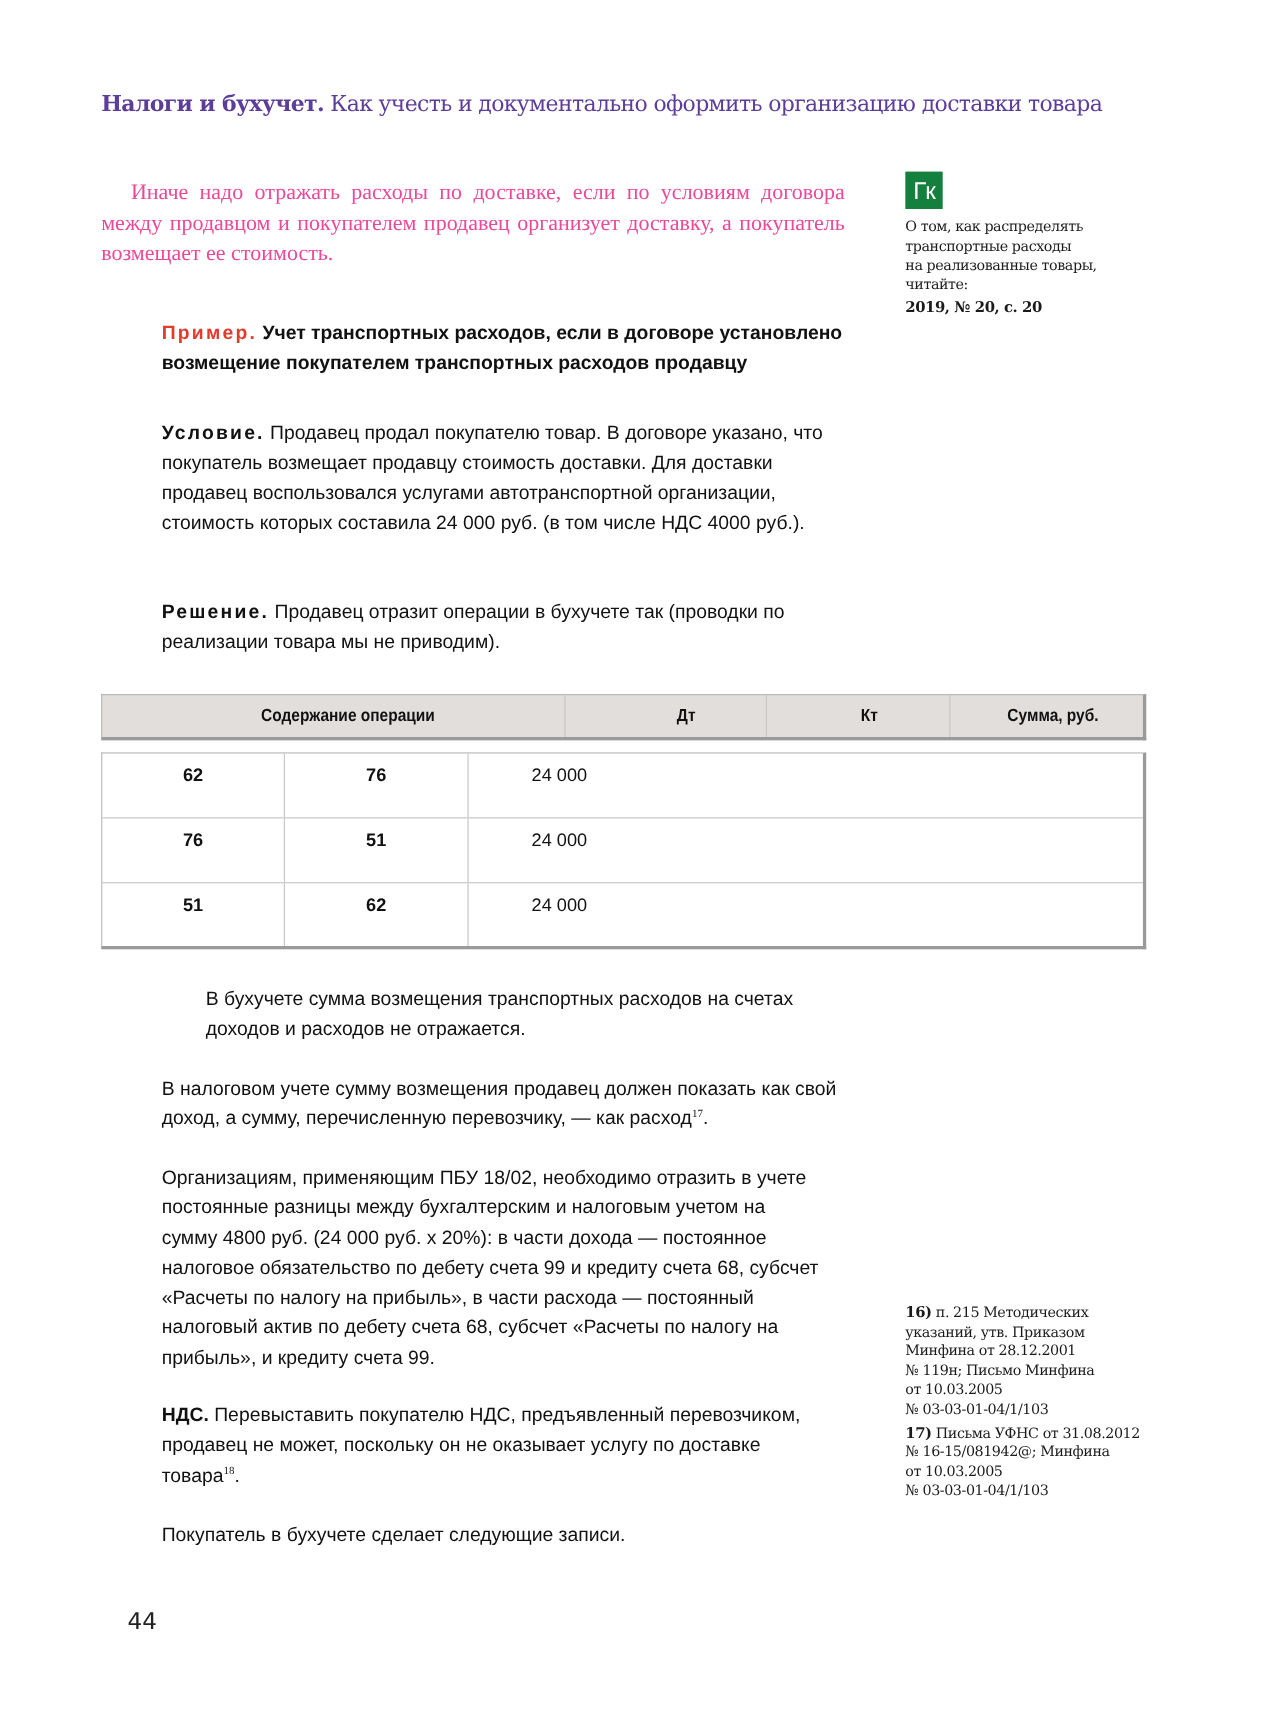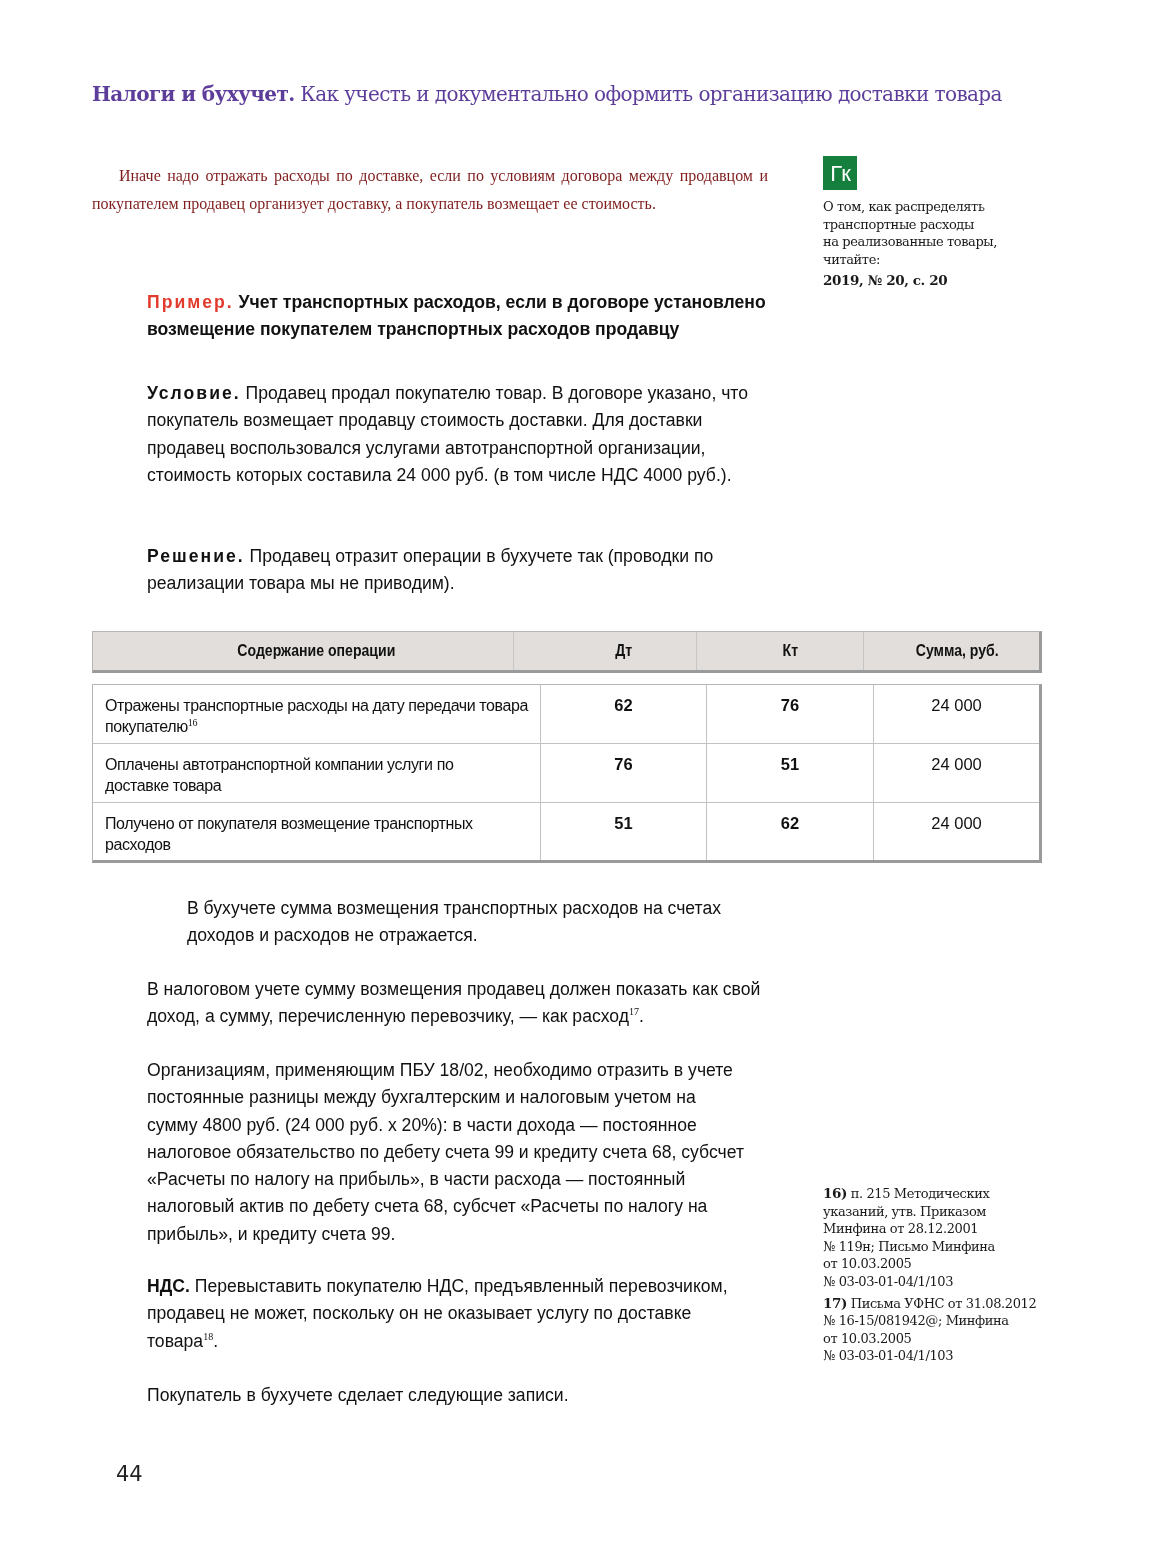--- a/index.html
+++ b/index.html
@@ -7,22 +7,22 @@
 
     .header {
       position: absolute; left: 92px; top: 82px;
       font-family: "DejaVu Serif", serif; font-size: 20px; color: #5d3d9a; letter-spacing: -0.6px;
       white-space: nowrap;
     }
     .header .strong { font-weight: bold; }
 
     .intro {
       position: absolute; left: 92px; top: 162px; width: 676px;
-      font-family: "Liberation Serif", serif; font-size: 16px; line-height: 27.5px;
-      text-align: justify; text-indent: 27px; color: #7f1d1d;
+      font-family: "Liberation Serif", serif; font-size: 20px; line-height: 27.5px;
+      text-align: justify; text-indent: 27px; color: #ec4899;
     }
 
     .block {
       position: absolute; left: 147px; width: 625px;
       font-family: "Liberation Sans", sans-serif; font-size: 17.6px; line-height: 27.3px; color: #111;
     }
     .label-red { color: #e23b2e; font-weight: bold; letter-spacing: 2px; }
     .label-bold { font-weight: bold; letter-spacing: 2px; }
     .bold { font-weight: bold; }
     sup { font-size: 10px; line-height: 0; vertical-align: super; font-family: "Liberation Serif", serif; }
@@ -116,33 +116,30 @@
 
 <div class="table-head">
   <div class="th c1">Содержание операции</div>
   <div class="th c2">Дт</div>
   <div class="th c3">Кт</div>
   <div class="th c4">Сумма, руб.</div>
 </div>
 
 <div class="table-body">
   <div class="tr">
-    <div class="td desc c1"><span>Отражены транспортные расходы на дату передачи товара покупателю</span><sup>16</sup></div>
     <div class="td num c2">62</div>
     <div class="td num c3">76</div>
     <div class="td sum c4">24 000</div>
   </div>
   <div class="tr">
-    <div class="td desc c1"><span style="display:inline-block;width:360px;">Оплачены автотранспортной компании услуги по доставке товара</span></div>
     <div class="td num c2">76</div>
     <div class="td num c3">51</div>
     <div class="td sum c4">24 000</div>
   </div>
   <div class="tr">
-    <div class="td desc c1"><span style="display:inline-block;width:400px;">Получено от покупателя возмещение транспортных расходов</span></div>
     <div class="td num c2">51</div>
     <div class="td num c3">62</div>
     <div class="td sum c4">24 000</div>
   </div>
 </div>
 
 <div class="block" style="top:895px; width:590px;margin-left:40px;">В бухучете сумма возмещения транспортных расходов на счетах доходов и расходов не отражается.</div>
 
 <div class="block" style="top:976px;">
   <span>В налоговом учете сумму возмещения продавец должен показать как свой доход, а сумму, перечисленную перевозчику, — как расход</span><sup>17</sup>.

